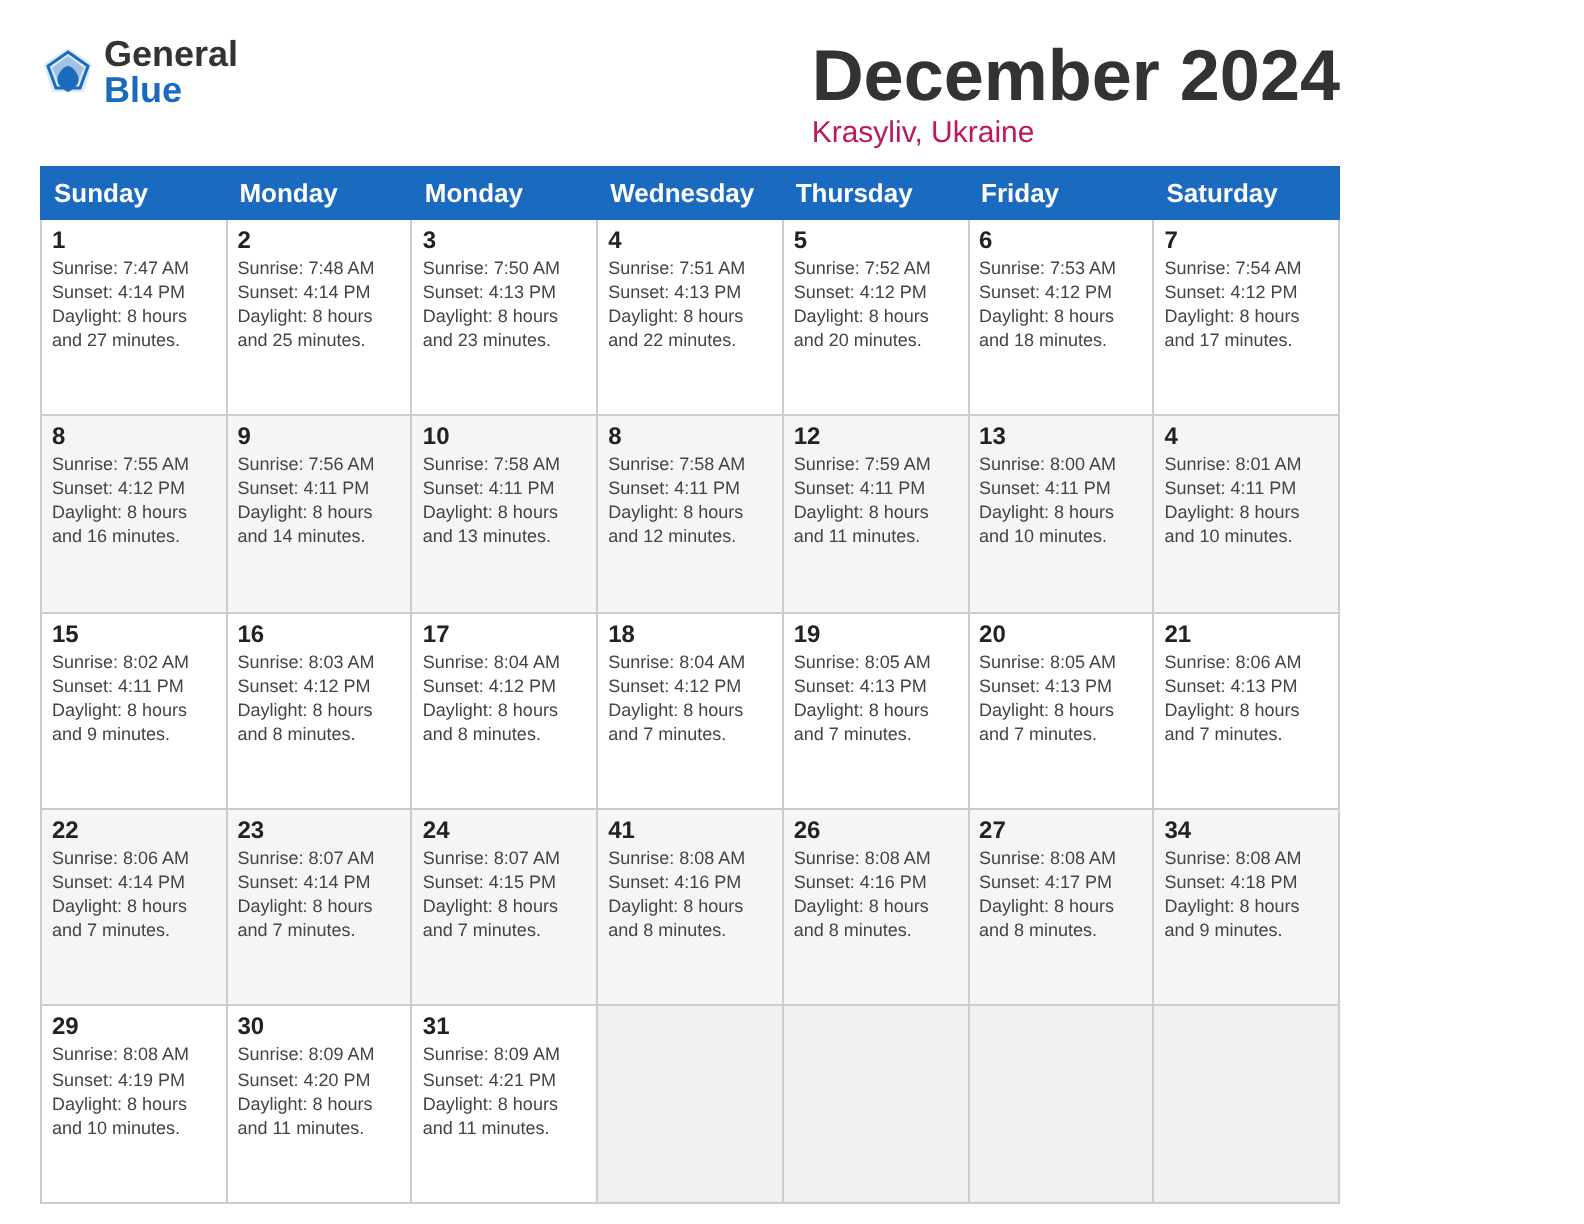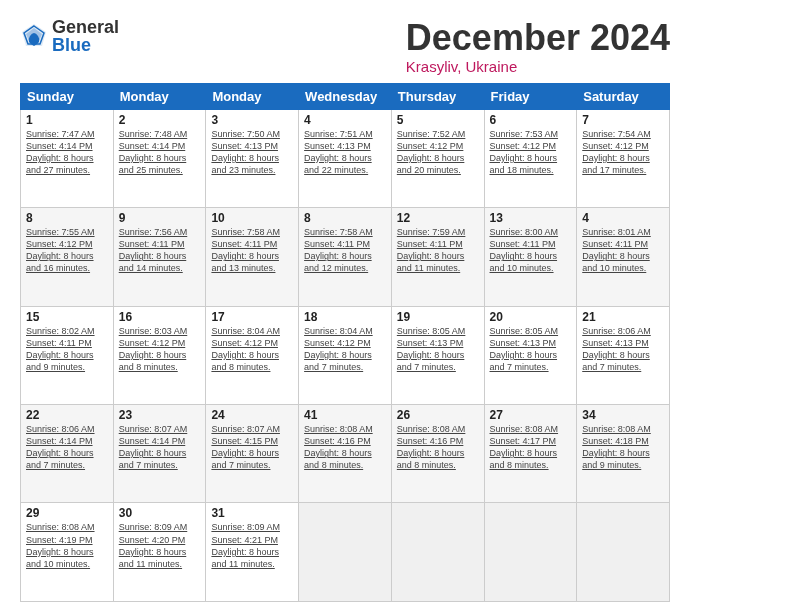--- a/index.html
+++ b/index.html
@@ -91,21 +91,20 @@
       font-size: 12px;
       font-weight: bold;
       color: #222;
       display: block;
       margin-bottom: 1px;
     }
     .day-info {
       font-size: 9px;
       color: #444;
       line-height: 1.35;
-      text-decoration: underline;
     }
     td.empty {
       background: #f0f0f0 !important;
     }
   </style>
 </head>
 <body>
 
 <div class="page">
   <div class="top-section">

